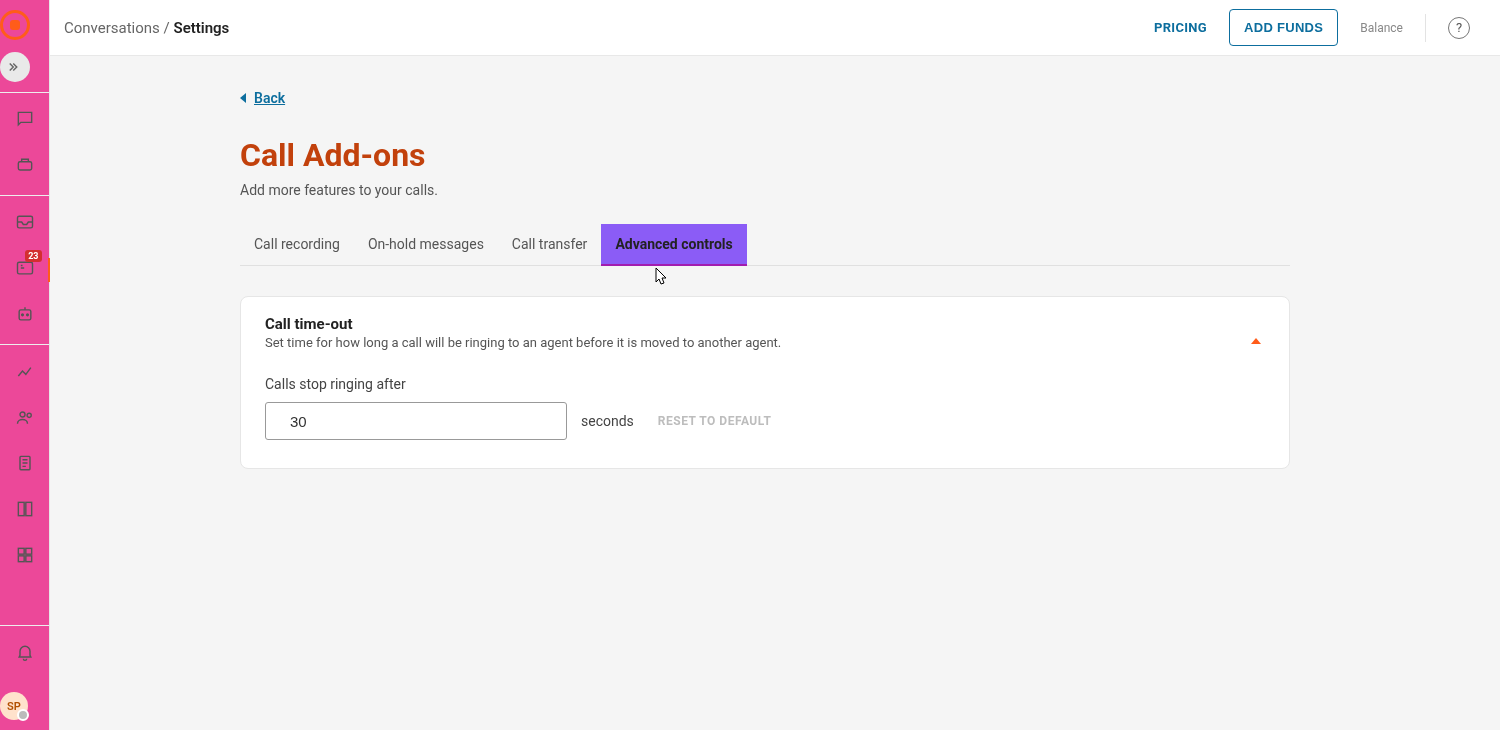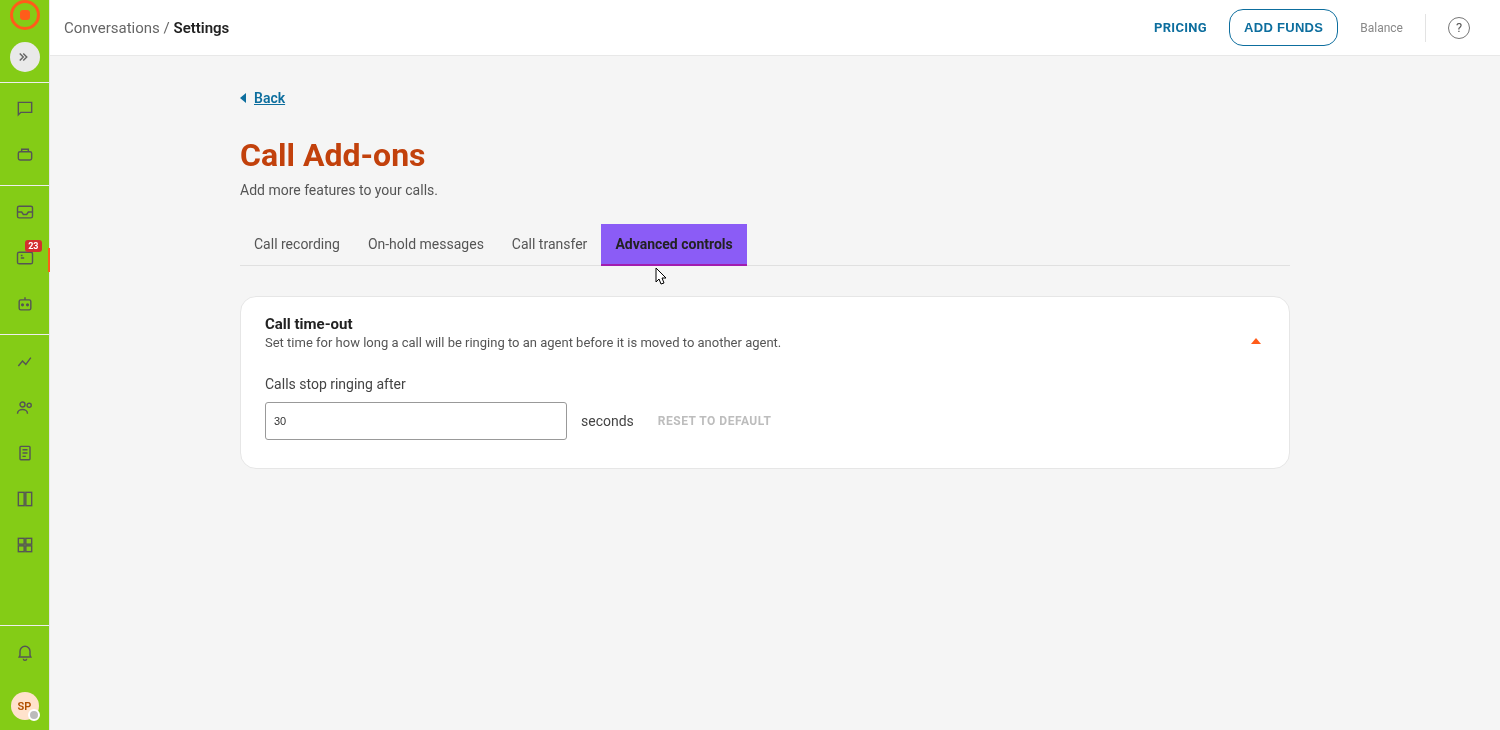--- a/index.html
+++ b/index.html
@@ -1,20 +1,20 @@
 <!DOCTYPE html>
 <html><head>
 <meta charset="utf-8">
 <style>
   * { box-sizing: border-box; margin: 0; padding: 0; }
   html, body { width: 1500px; height: 730px; font-family: -apple-system, BlinkMacSystemFont, "Segoe UI", Roboto, Helvetica, Arial, sans-serif; color:#333; background:#f5f5f5; }
   body { display:flex; }
 
   
-  .sidebar { width:50px; background:#84cc16; border-right:1px solid #e6e6e6; display:flex; flex-direction:column; align-items:center; }
+  .sidebar { width:50px; background:#ec4899; border-right:1px solid #e6e6e6; display:flex; flex-direction:column; align-items:flex-start; padding-top:10px; }
   .logo { width:30px; height:30px; border-radius:50%; border:3px solid #ff5c1a; margin-bottom:12px; display:flex; align-items:center; justify-content:center; }
   .logo-inner { width:10px; height:10px; border-radius:3px; background:#ff5c1a; }
   .sb-toggle { width:30px; height:30px; border-radius:50%; background:#e9e9e9; display:flex; align-items:center; justify-content:center; cursor:pointer; margin-bottom:10px; }
   .sb-group { width:100%; display:flex; flex-direction:column; align-items:center; gap:18px; padding:14px 0; border-top:1px solid #eee; }
   .sb-item { width:50px; height:28px; display:flex; align-items:center; justify-content:center; color:#555; cursor:pointer; position:relative; }
   .sb-item svg { stroke:#555; }
   .sb-item.active { color:#333; }
   .sb-item.active::after { content:""; position:absolute; right:0; top:2px; bottom:2px; width:2px; background:#ff5c1a; }
   .badge { position:absolute; top:-6px; right:8px; background:#d32f2f; color:#fff; font-size:9px; font-weight:700; padding:1px 3px; border-radius:3px; line-height:10px; }
   .sb-spacer { flex:1; }
@@ -22,49 +22,49 @@
   .sb-avatar::after { content:""; position:absolute; right:-1px; bottom:-1px; width:8px; height:8px; border-radius:50%; background:#bbb; border:2px solid #fff; }
 
   
   .main { flex:1; display:flex; flex-direction:column; }
   .topbar { height:56px; background:#fff; border-bottom:1px solid #e8e8e8; display:flex; align-items:center; padding:0 30px 0 14px; }
   .crumb-wrap { display:flex; align-items:center; gap:14px; }
   .crumb-text { font-size:15px; color:#666; }
   .crumb-text .strong { color:#222; font-weight:600; }
   .topbar-right { margin-left:auto; display:flex; align-items:center; gap:22px; }
   .link-text { color:#0d6e9e; font-size:13px; font-weight:700; letter-spacing:.3px; cursor:pointer; }
-  .btn-outline { border:1px solid #0d6e9e; color:#0d6e9e; background:#fff; font-size:13px; font-weight:700; letter-spacing:.3px; padding:10px 14px; border-radius:14px; cursor:pointer; }
+  .btn-outline { border:1px solid #0d6e9e; color:#0d6e9e; background:#fff; font-size:13px; font-weight:700; letter-spacing:.3px; padding:10px 14px; border-radius:4px; cursor:pointer; }
   .balance { font-size:12px; color:#888; }
   .divider-v { width:1px; height:28px; background:#e3e3e3; }
   .help-icon { width:22px; height:22px; border:1.5px solid #777; border-radius:50%; display:flex; align-items:center; justify-content:center; font-size:13px; color:#555; cursor:pointer; }
 
   .content { flex:1; overflow:auto; padding:32px 0; }
   .container { width:1050px; margin-left:190px; }
 
   .back-link { display:inline-flex; align-items:center; gap:8px; color:#0d6e9e; font-size:14px; font-weight:600; text-decoration:underline; cursor:pointer; margin-bottom:30px; }
   .back-caret { width:0; height:0; border-top:5px solid transparent; border-bottom:5px solid transparent; border-right:6px solid #0d6e9e; }
 
   h1.page-title { font-size:32px; font-weight:700; color:#c2410c; margin-bottom:8px; }
   .page-sub { font-size:14px; color:#555; margin-bottom:26px; }
 
   .tabs { display:flex; border-bottom:1px solid #e0e0e0; }
   .tab { padding:12px 14px; font-size:14px; color:#555; cursor:pointer; }
   .tab.active { background:#8b5cf6; color:#222; font-weight:700; border-bottom:2px solid #a21caf; margin-bottom:-1px; }
 
-  .card { background:#fff; border:1px solid #e6e6e6; border-radius:16px; margin-top:30px; padding:18px 24px 28px; }
+  .card { background:#fff; border:1px solid #e6e6e6; border-radius:8px; margin-top:30px; padding:18px 24px 28px; }
   .card-head { display:flex; align-items:flex-start; }
   .card-title { font-size:15px; font-weight:700; color:#222; }
   .card-desc { font-size:13px; color:#555; margin-top:2px; }
   .chevron { margin-left:auto; color:#ff5c1a; cursor:pointer; padding:4px; }
   .chev-up { width:0;height:0;border-left:5px solid transparent;border-right:5px solid transparent;border-bottom:6px solid #ff5c1a; }
 
   .form-row { margin-top:26px; }
   .form-label { font-size:14px; color:#444; margin-bottom:10px; display:block; }
   .inline-controls { display:flex; align-items:center; gap:14px; }
-  .text-input { width:302px; height:38px; border:1px solid #999; border-radius:3px; padding:0 8px; font-size:11px; color:#333; }
+  .text-input { width:302px; height:38px; border:1px solid #999; border-radius:3px; padding:0 24px; font-size:15px; color:#333; }
   .unit { font-size:14px; color:#444; }
   .reset-link { font-size:12px; font-weight:700; letter-spacing:.5px; color:#bdbdbd; cursor:pointer; margin-left:10px; }
 
   .cursor-pointer { position:absolute; left:650px; top:266px; pointer-events:none; }
 </style>
 </head>
 <body>
 
 <nav class="sidebar">
   <div class="logo">

